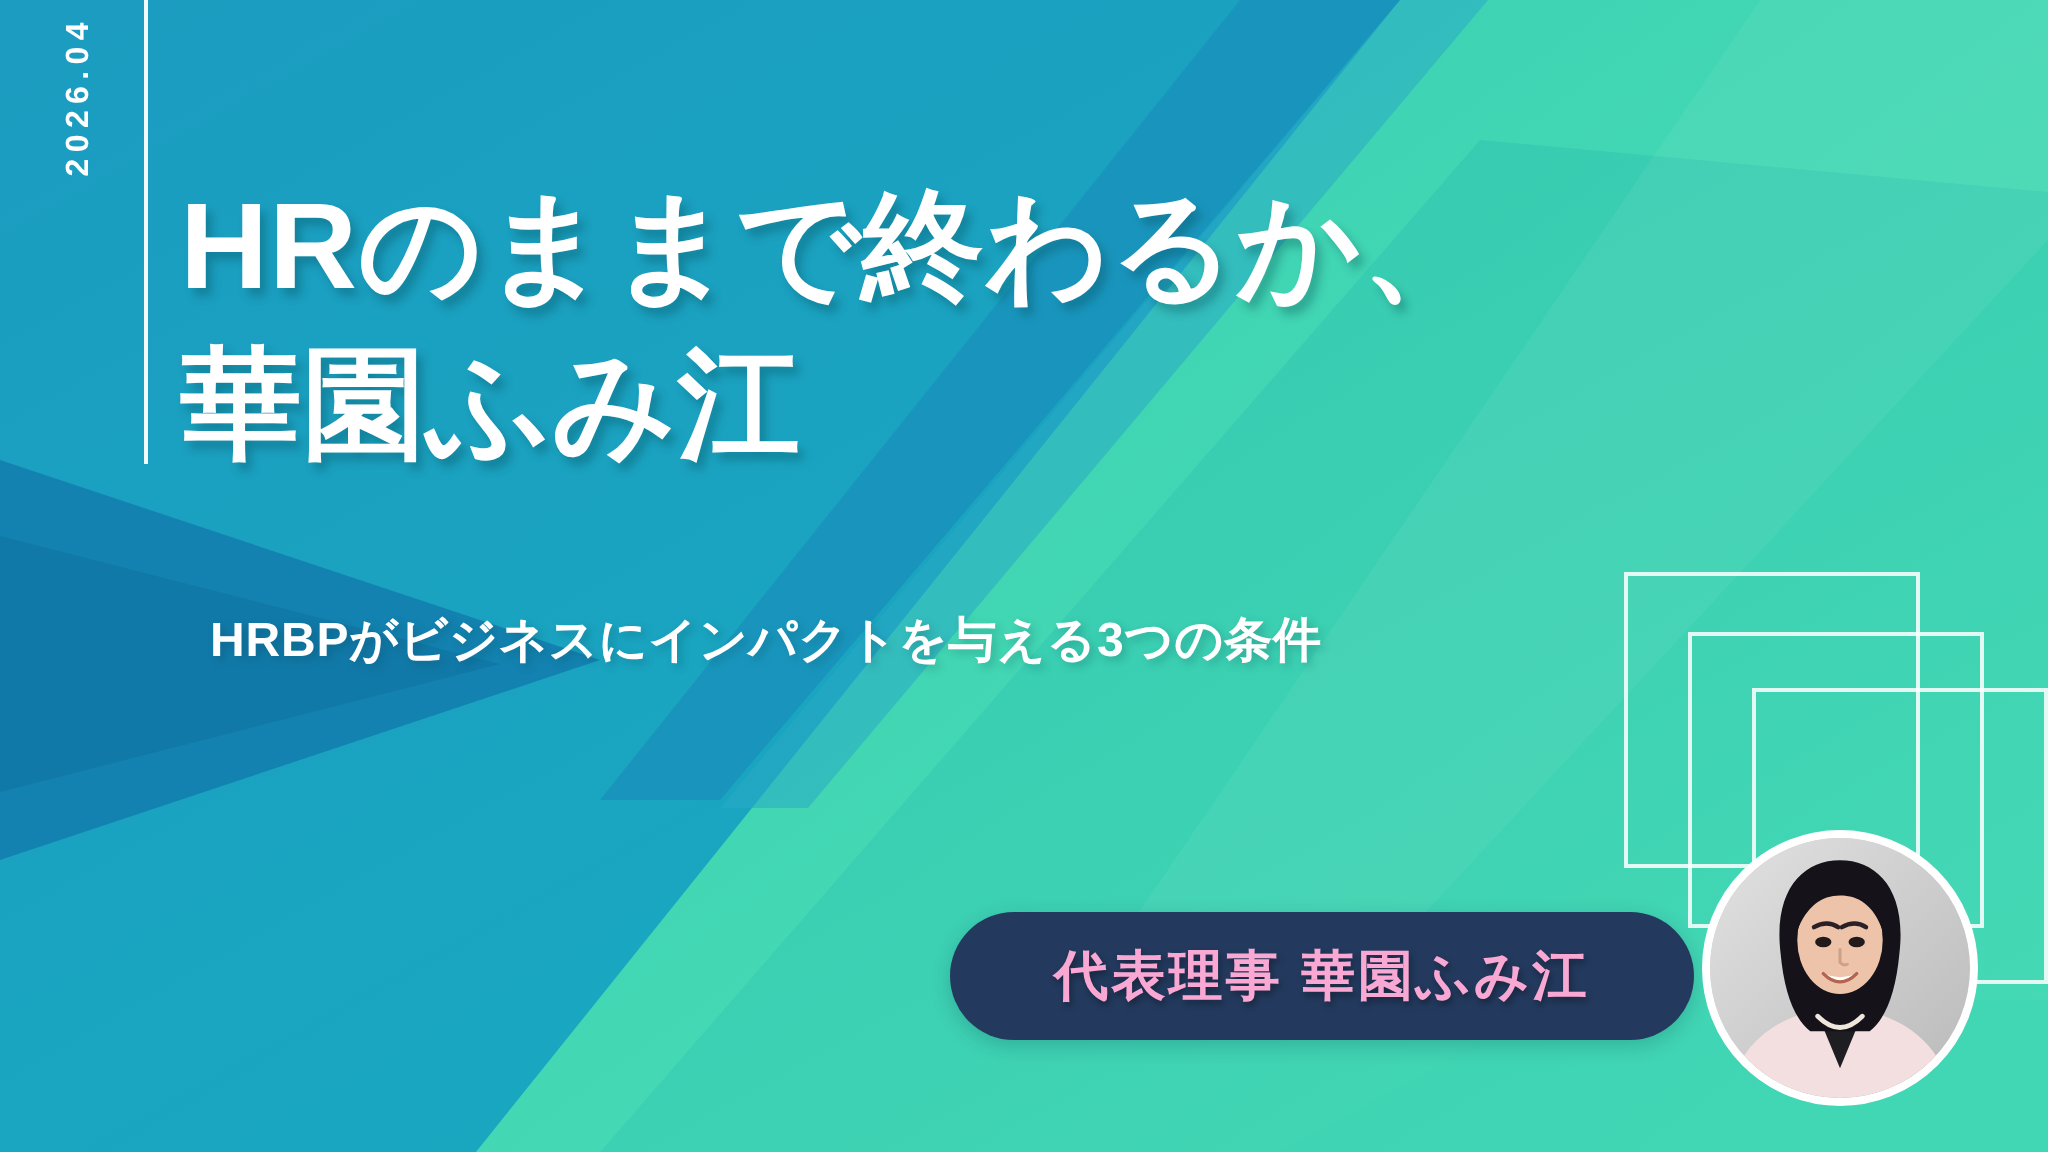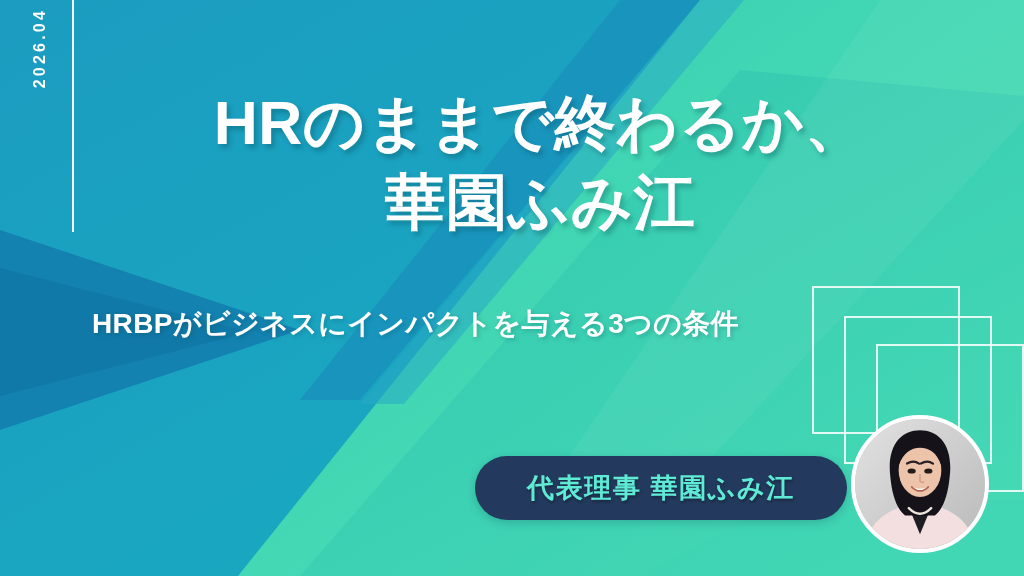--- a/index.html
+++ b/index.html
@@ -61,21 +61,20 @@
     opacity: 0.95;
   }
 
   
   .headline {
     position: absolute;
     left: 90px;
     top: 84px;
     z-index: 6;
     width: 900px;
-    text-align: center;
   }
   .headline-line {
     color: #ffffff;
     font-size: 61px;
     font-weight: 700;
     line-height: 1.30;
     letter-spacing: 0.5px;
     white-space: nowrap;
     text-shadow: 3px 4px 5px rgba(0, 60, 70, 0.30);
     font-family: "Liberation Sans", "DejaVu Sans", sans-serif;
@@ -84,27 +83,28 @@
   
   .subhead {
     position: absolute;
     left: 92px;
     top: 300px;
     z-index: 6;
     width: 900px;
   }
   .subhead-line {
     color: #ffffff;
-    font-size: 28px;
+    font-size: 24px;
     font-weight: 700;
     line-height: 1.72;
     letter-spacing: 0.4px;
     white-space: nowrap;
     text-shadow: 2px 2px 4px rgba(0, 60, 70, 0.26);
     font-family: "Liberation Sans", "DejaVu Sans", sans-serif;
+    margin-left: 13px;
   }
 
   
   .deco-squares {
     position: absolute;
     right: -28px;
     top: 286px;
     width: 240px;
     height: 240px;
     z-index: 3;
@@ -128,21 +128,21 @@
     height: 64px;
     border-radius: 34px;
     background: #233a5e;
     display: flex;
     align-items: center;
     justify-content: center;
     z-index: 7;
     box-shadow: 0 3px 10px rgba(0, 40, 60, 0.20);
   }
   .name-pill-text {
-    color: #5eead4;
+    color: #f9a8d4;
     font-size: 27px;
     font-weight: 700;
     letter-spacing: 1.6px;
     white-space: nowrap;
     text-shadow: 1px 2px 3px rgba(0, 0, 0, 0.35);
     font-family: "Liberation Sans", "DejaVu Sans", sans-serif;
   }
 
   
   .avatar {

